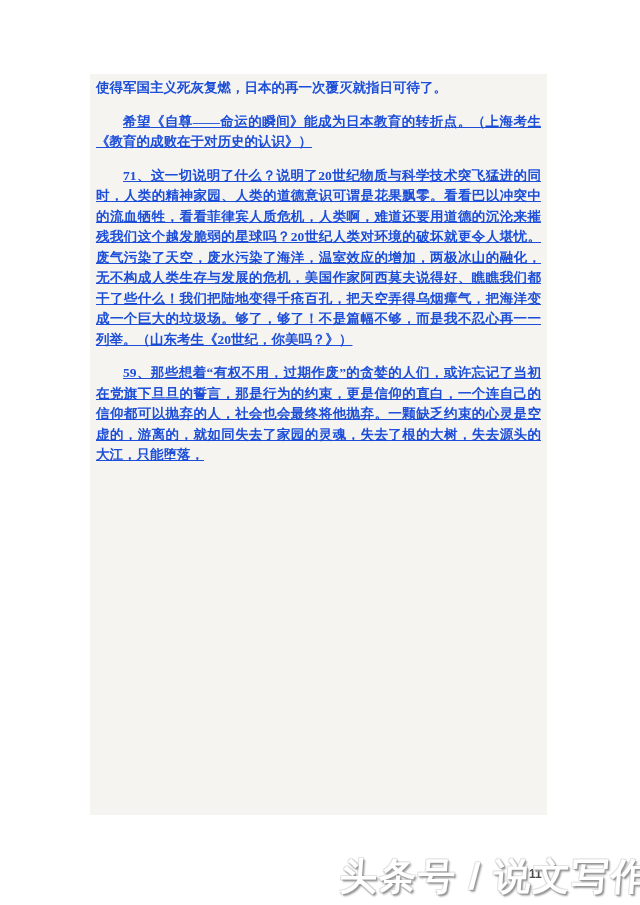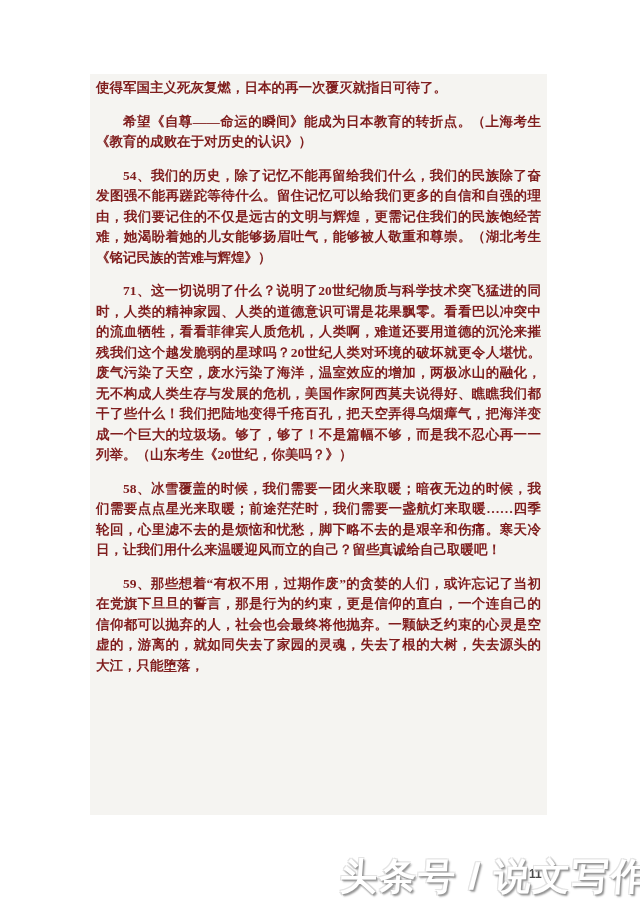--- a/index.html
+++ b/index.html
@@ -22,27 +22,28 @@
     height: 741px;
     background: #f5f4f1;
     box-sizing: border-box;
     padding: 4px 6px 0 6px;
     overflow: hidden;
   }
   .para {
     margin: 0 0 13px 0;
     font-size: 13.5px;
     line-height: 20.5px;
-    color: #7f1d1d;
+    color: #1d4ed8;
     font-weight: 600;
     text-align: justify;
     word-break: break-all;
   }
   .para.indent {
     text-indent: 2em;
+    text-decoration: underline;
   }
   .page-number {
     position: absolute;
     left: 529px;
     top: 836px;
     font-size: 12px;
     font-weight: bold;
     color: #4a4a4a;
     font-family: "Liberation Sans", "DejaVu Sans", sans-serif;
     margin-top: 31px;
@@ -65,21 +66,19 @@
       1px -1px 0 #e4e4e4,
       -1px 1px 0 #e4e4e4;
   }
 </style>
 </head>
 <body>
 
 <div class="doc-page">
     <p class="para">使得军国主义死灰复燃，日本的再一次覆灭就指日可待了。</p>
     <p class="para indent">希望《自尊——命运的瞬间》能成为日本教育的转折点。（上海考生《教育的成败在于对历史的认识》）</p>
-    <p class="para indent">54、我们的历史，除了记忆不能再留给我们什么，我们的民族除了奋发图强不能再蹉跎等待什么。留住记忆可以给我们更多的自信和自强的理由，我们要记住的不仅是远古的文明与辉煌，更需记住我们的民族饱经苦难，她渴盼着她的儿女能够扬眉吐气，能够被人敬重和尊崇。（湖北考生《铭记民族的苦难与辉煌》）</p>
     <p class="para indent">71、这一切说明了什么？说明了20世纪物质与科学技术突飞猛进的同时，人类的精神家园、人类的道德意识可谓是花果飘零。看看巴以冲突中的流血牺牲，看看菲律宾人质危机，人类啊，难道还要用道德的沉沦来摧残我们这个越发脆弱的星球吗？20世纪人类对环境的破坏就更令人堪忧。废气污染了天空，废水污染了海洋，温室效应的增加，两极冰山的融化，无不构成人类生存与发展的危机，美国作家阿西莫夫说得好、瞧瞧我们都干了些什么！我们把陆地变得千疮百孔，把天空弄得乌烟瘴气，把海洋变成一个巨大的垃圾场。够了，够了！不是篇幅不够，而是我不忍心再一一列举。（山东考生《20世纪，你美吗？》）</p>
-    <p class="para indent">58、冰雪覆盖的时候，我们需要一团火来取暖；暗夜无边的时候，我们需要点点星光来取暖；前途茫茫时，我们需要一盏航灯来取暖……四季轮回，心里滤不去的是烦恼和忧愁，脚下略不去的是艰辛和伤痛。寒天冷日，让我们用什么来温暖迎风而立的自己？留些真诚给自己取暖吧！</p>
     <p class="para indent">59、那些想着“有权不用，过期作废”的贪婪的人们，或许忘记了当初在党旗下旦旦的誓言，那是行为的约束，更是信仰的直白，一个连自己的信仰都可以抛弃的人，社会也会最终将他抛弃。一颗缺乏约束的心灵是空虚的，游离的，就如同失去了家园的灵魂，失去了根的大树，失去源头的大江，只能堕落，</p>
   </div>
 
 <div class="page-number">11</div>
 
 <div class="watermark">头条号 / 说文写作</div>
 
 </body></html>

